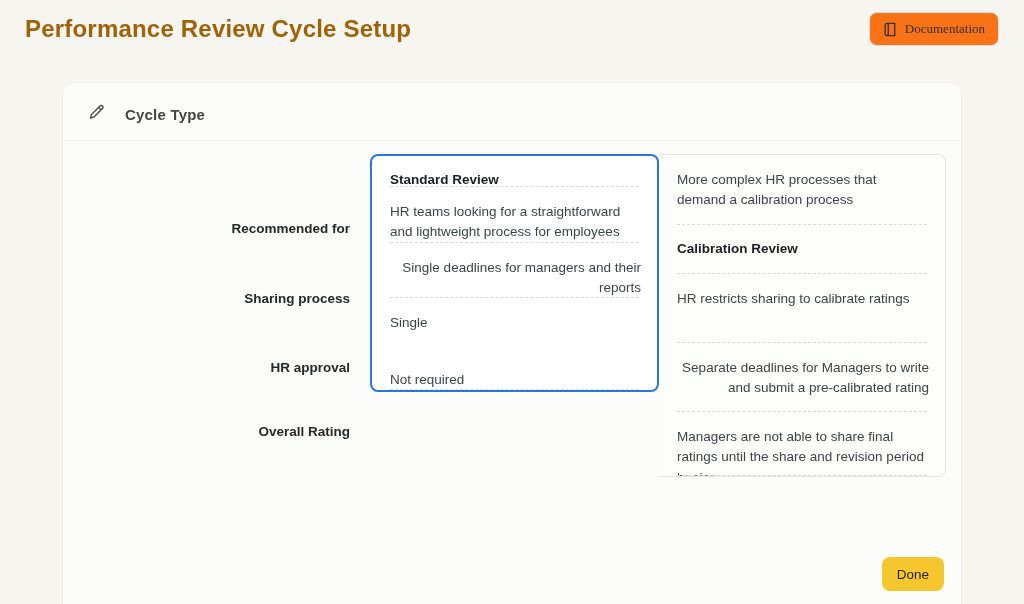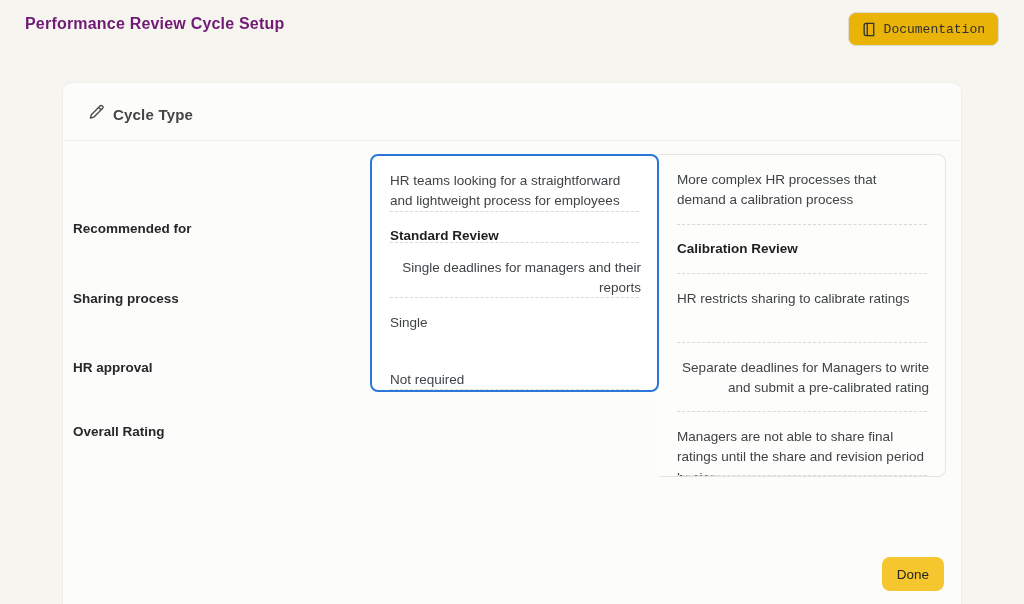--- a/index.html
+++ b/index.html
@@ -7,41 +7,41 @@
   body {
     position: relative;
     background: #f6f5f0;
     font-family: "Liberation Sans", "DejaVu Sans", sans-serif;
     color: #3f4245;
   }
 
   
   .page-title {
     position: absolute; left: 25px; top: 15px;
-    font-size: 16px; font-weight: 700; color: #701a75;
+    font-size: 24px; font-weight: 700; color: #a16207;
     letter-spacing: 0.2px;
   }
   .doc-btn {
     position: absolute; right: 25px; top: 12px;
     height: 34px; padding: 0 13px;
     display: flex; align-items: center; gap: 7px;
-    background: #eab308; border: 1px solid #dddcd6; border-radius: 8px;
-    font-family: Liberation Mono, monospace; font-size: 13px; color: #2f3133; cursor: pointer;
+    background: #f97316; border: 1px solid #dddcd6; border-radius: 8px;
+    font-family: Liberation Serif, serif; font-size: 13px; color: #2f3133; cursor: pointer;
   }
   .doc-btn svg { display: block; }
 
   
   .card {
     position: absolute; left: 62px; top: 82px;
     width: 900px; height: 532px;
     background: #fcfcfb; border: 1px solid #efeee9; border-radius: 10px 10px 0 0;
     border-bottom: none;
   }
   .card-header {
-    display: flex; align-items: center; gap: 8px;
+    display: flex; align-items: center; gap: 20px;
     padding: 21px 25px 15px 25px;
     text-align: center;
   }
   .card-title { font-size: 15px; font-weight: 700; color: #454545; letter-spacing: 0.2px; }
   .card-divider { height: 1px; background: #f0efeb; margin: 0 1px; }
 
   
   .cmp {
     position: absolute; left: 0; top: 71px;
     width: 100%; display: flex; align-items: flex-start;
@@ -63,21 +63,21 @@
   .h-head  { height: 49px; }
   .h-r0 { height: 70px; }
   .h-r1 { height: 69px; }
   .h-r2 { height: 69px; text-align: right; }
   .h-r3 { height: 64px; }
   .h-r4 { height: 57px; }
   .col-standard .h-head, .col-standard .h-r0, .col-standard .h-r1,
   .col-standard .h-r2, .col-standard .h-r3 { height: inherit; }
 
   .label-cell {
-    text-align: left; padding: 17px 20px 0 10px;
+    text-align: right; padding: 17px 20px 0 10px;
     font-size: 13.5px; font-weight: 700; color: #26282a;
     line-height: 1.4;
   }
   .head-cell {
     padding: 16px 18px 0 18px;
     font-size: 13.5px; font-weight: 700; color: #1d1f21;
   }
   .body-cell {
     padding: 15px 16px 0 18px;
     font-size: 13.5px; color: #3f4346; line-height: 1.5;
@@ -129,26 +129,26 @@
 
     <div class="col-labels">
       <div class="cell h-head"></div>
       <div class="cell h-r0 label-cell">Recommended for</div>
       <div class="cell h-r1 label-cell">Sharing process</div>
       <div class="cell h-r3 label-cell">HR approval</div>
       <div class="cell h-r4 label-cell">Overall Rating</div>
     </div>
 
     <div class="col-standard">
+      <div class="cell h-head head-cell">
+        <span>Standard Review</span>
+        <span class="sep"></span>
+      </div>
       <div class="cell h-r0 body-cell">
         <span>HR teams looking for a straightforward and lightweight process for employees</span>
-        <span class="sep"></span>
-      </div>
-      <div class="cell h-head head-cell">
-        <span>Standard Review</span>
         <span class="sep"></span>
       </div>
       <div class="cell h-r2 body-cell">
         <span>Single deadlines for managers and their reports</span>
         <span class="sep"></span>
       </div>
       <div class="cell h-r4 body-cell">
         <span>Single</span>
       </div>
       <div class="cell h-r3 body-cell">

